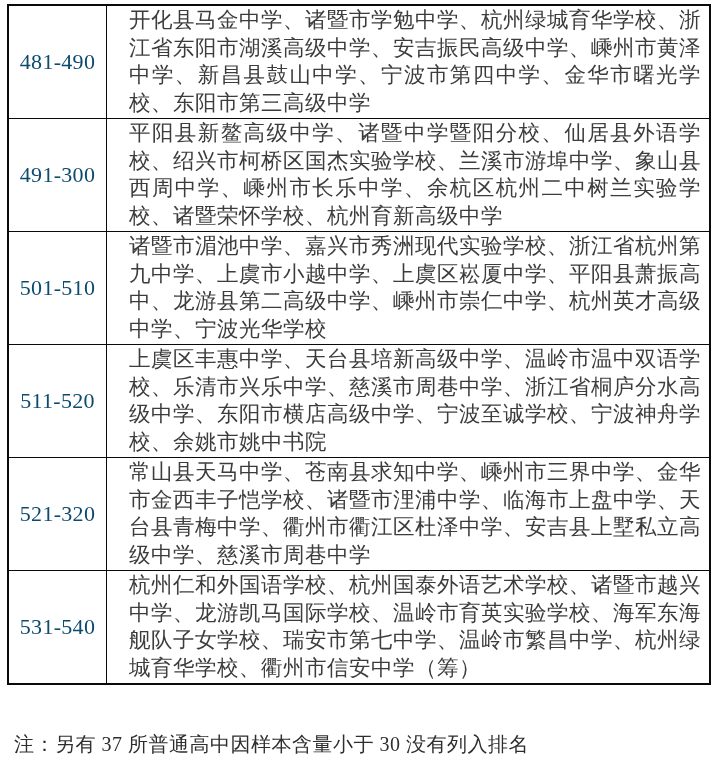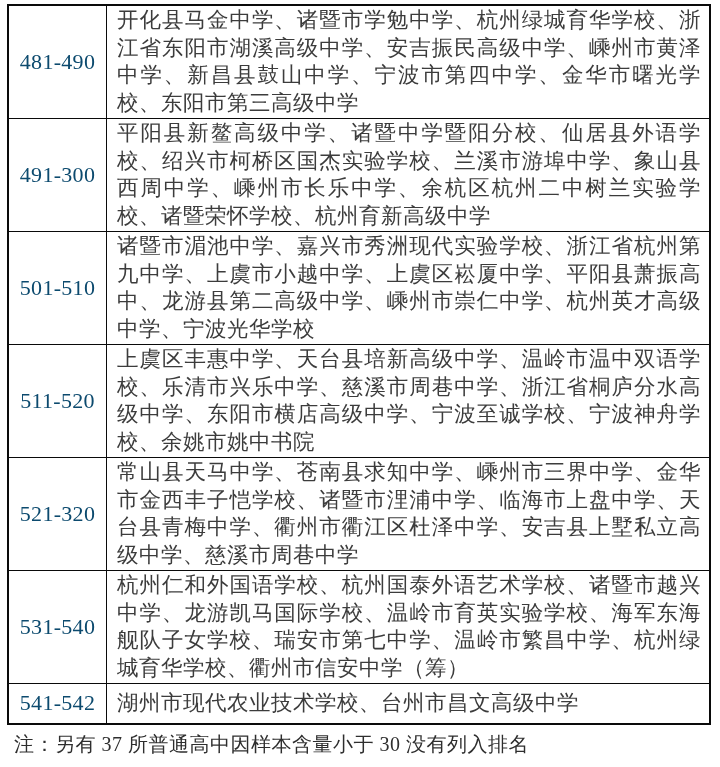--- a/index.html
+++ b/index.html
@@ -31,21 +31,21 @@
   }
   td.rank-cell {
     width: 95px;
     text-align: center;
     font-size: 22px;
     color: #0c4a6e;
     letter-spacing: 0.3px;
     font-family: "Liberation Serif", "DejaVu Serif", serif;
   }
   td.schools-cell {
-    padding: 1px 8px 1px 10px;
+    padding: 1px 8px 1px 22px;
     font-size: 21.5px;
     line-height: 27.5px;
     color: #3c3c3c;
     text-align: justify;
     text-justify: inter-character;
     letter-spacing: 0.5px;
   }
   tr.row-tall  { height: 112px; }
   tr.row-short { height: 40px; }
   .footnote {
@@ -83,22 +83,18 @@
         <td class="schools-cell">上虞区丰惠中学、天台县培新高级中学、温岭市温中双语学校、乐清市兴乐中学、慈溪市周巷中学、浙江省桐庐分水高级中学、东阳市横店高级中学、宁波至诚学校、宁波神舟学校、余姚市姚中书院</td>
       </tr>
       <tr class="row-tall">
         <td class="rank-cell">521-320</td>
         <td class="schools-cell">常山县天马中学、苍南县求知中学、嵊州市三界中学、金华市金西丰子恺学校、诸暨市浬浦中学、临海市上盘中学、天台县青梅中学、衢州市衢江区杜泽中学、安吉县上墅私立高级中学、慈溪市周巷中学</td>
       </tr>
       <tr class="row-tall">
         <td class="rank-cell">531-540</td>
         <td class="schools-cell">杭州仁和外国语学校、杭州国泰外语艺术学校、诸暨市越兴中学、龙游凯马国际学校、温岭市育英实验学校、海军东海舰队子女学校、瑞安市第七中学、温岭市繁昌中学、杭州绿城育华学校、衢州市信安中学（筹）</td>
       </tr>
-      <tr class="row-short">
-        <td class="rank-cell">541-542</td>
-        <td class="schools-cell">湖州市现代农业技术学校、台州市昌文高级中学</td>
-      </tr>
     </tbody>
   </table>
 
   <div class="footnote">注：另有 37 所普通高中因样本含量小于 30 没有列入排名</div>
 
 </div>
 
 </body></html>

